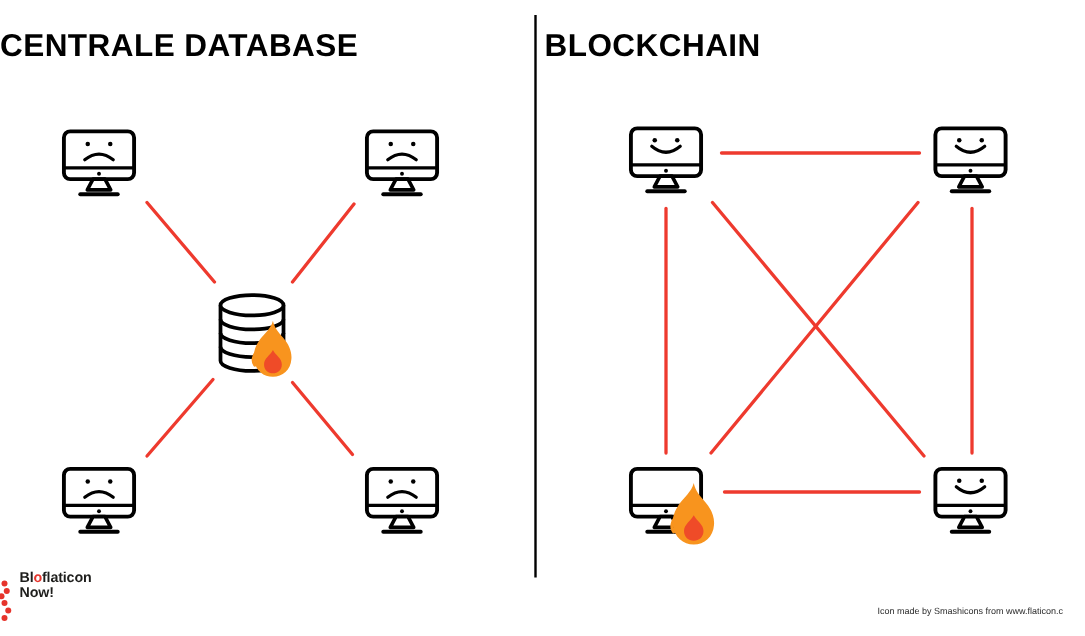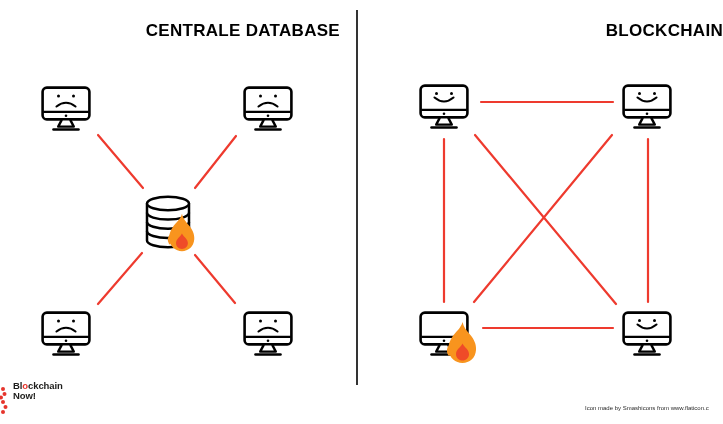--- a/index.html
+++ b/index.html
@@ -2,22 +2,22 @@
 <html style="--red: #ee3a2e; --ink: #000000; --fire-outer: #f8941e; --fire-inner: #ef4b28; --logo-red: #e6342c;"><head>
 <meta charset="utf-8">
 <style>
   html,body{margin:0;padding:0;background:#fff;}
   .stage{
     position:relative;width:723px;height:424px;background:#ffffff;overflow:hidden;
     font-family:"Liberation Sans","DejaVu Sans",sans-serif;
   }
   #diagram{position:absolute;left:0;top:0;}
   .title{
-    position:absolute;top:19px;text-align:right;
-    font-weight:bold;font-size:17px;line-height:23px;color:var(--ink);
+    position:absolute;top:19px;text-align:left;
+    font-weight:bold;font-size:21px;line-height:23px;color:var(--ink);
     letter-spacing:0.3px;white-space:nowrap;
   }
   .title.left{left:0;width:340px;}
   .title.right{left:363px;width:360px;}
   .logo{position:absolute;left:-11px;top:381px;display:flex;align-items:flex-start;}
   .logo-icon{flex:0 0 auto;margin-top:2px;}
   .logo-text{
     margin-left:4px;font-weight:bold;font-size:9.5px;line-height:9.5px;
     color:#1e1e1c;letter-spacing:-0.1px;
   }
@@ -116,19 +116,19 @@
         <circle cx="15.5" cy="11" r="2"></circle>
           <circle cx="12" cy="14.5" r="2"></circle>
         <circle cx="9" cy="16.5" r="2"></circle>
         <circle cx="14" cy="19" r="2"></circle>
           <circle cx="16.5" cy="24" r="2"></circle>
         <circle cx="14" cy="29" r="2"></circle>
           <circle cx="9" cy="31" r="2"></circle>
       </g>
     </svg>
     <div class="logo-text">
-      <div><span>Bl</span><span class="red">o</span><span>ckchain</span></div>
+      <div><span>Bl</span><span class="red">o</span><span>flaticon</span></div>
       <div>Now!</div>
     </div>
   </div>
 
   <div class="attribution">Icon made by Smashicons from www.flaticon.c</div>
 </div>
 
 </body></html>

